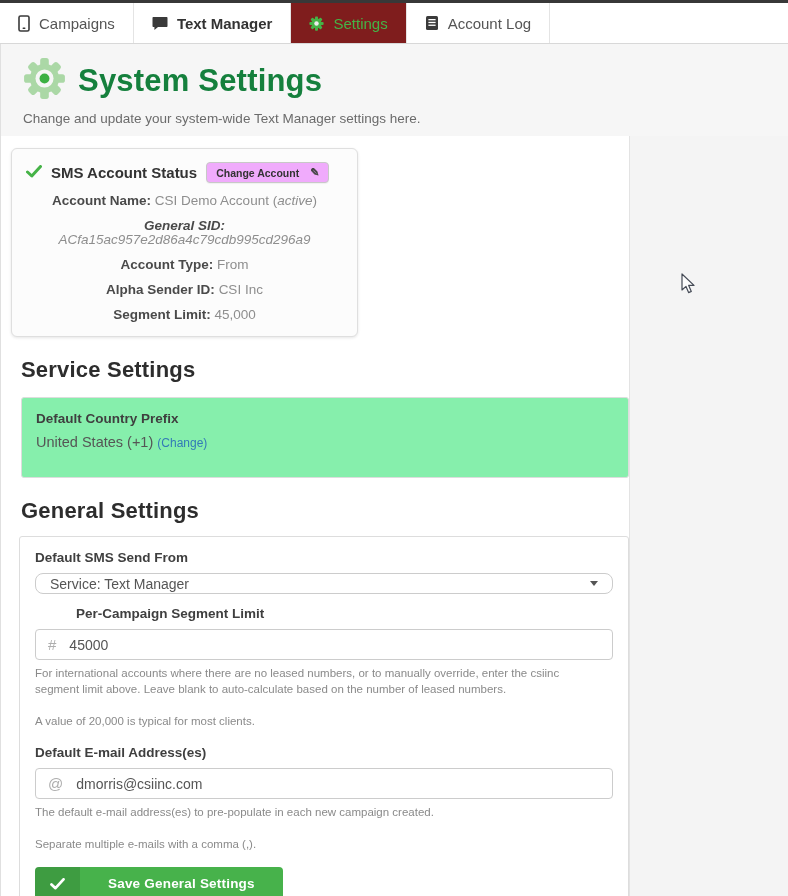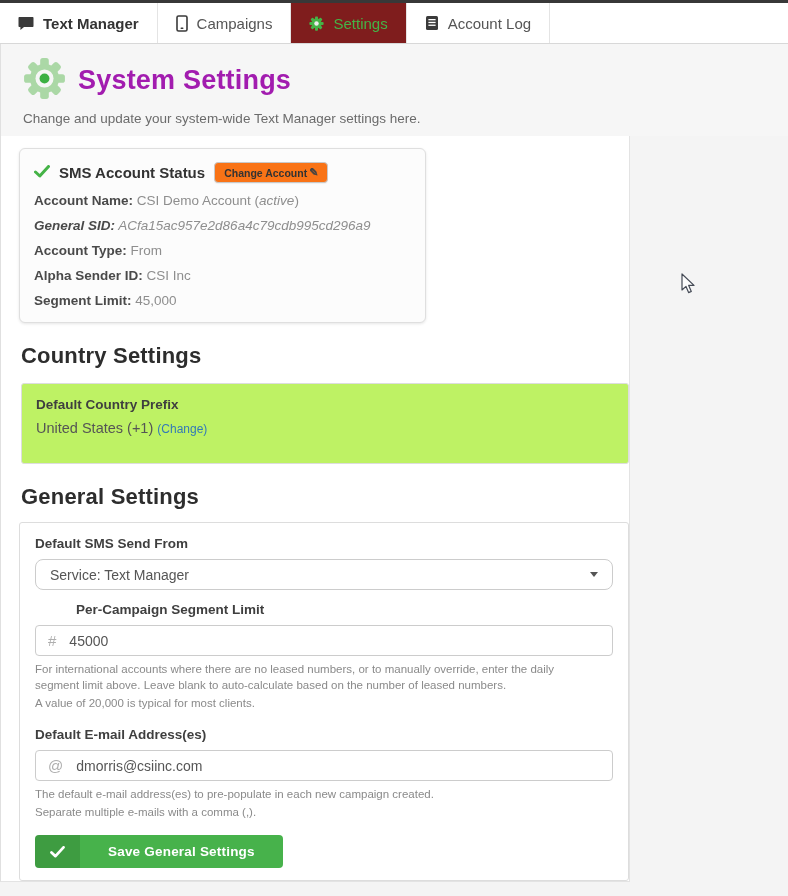--- a/index.html
+++ b/index.html
@@ -23,92 +23,92 @@
   }
   .tab.bold { font-weight:bold; color:#333; }
   .tab.active { background:#7f1d1d; color:#45b347; }
   .tab .ticon { display:flex; align-items:center; }
   
   .header-band {
     background:#f6f6f6; border-left:1px solid #e0e0e0;
     padding:13px 20px 13px 22px; height:92px;
   }
   .header-row { display:flex; align-items:center; gap:12px; }
-  .page-title { font-size:27px; font-weight:bold; color:#a21caf; margin:0; letter-spacing:.2px; }
+  .page-title { font-size:31px; font-weight:bold; color:#15803d; margin:0; letter-spacing:.2px; }
   .page-subtitle { font-size:13.5px; color:#6b6b6b; margin:7px 0 0 0; }
   
   .pane {
     width:630px; background:#fff;
     border-left:1px solid #e0e0e0; border-right:1px solid #e3e3e3;
     border-bottom:1px solid #e3e3e3;
     padding:12px 0 0 0;
   }
   
   .sms-card {
-    margin-left:18px; width:407px;
+    margin-left:10px; width:347px;
     background:#fcfcfc; border:1px solid #dfdfdf; border-radius:6px;
     box-shadow:0 1px 3px rgba(0,0,0,.10);
     padding:13px 14px 14px 14px;
   }
   .sms-title-row { display:flex; align-items:center; gap:9px; }
   .sms-title { font-size:15px; font-weight:bold; color:#333; }
   .change-btn {
-    display:inline-flex; align-items:center; gap:2px;
-    background:#f97316; border:1px solid #c8c8c8; border-radius:4px;
+    display:inline-flex; align-items:center; gap:11px;
+    background:#f0abfc; border:1px solid #c8c8c8; border-radius:4px;
     padding:3px 9px; font-size:10.5px; font-weight:bold; color:#333;
     cursor:pointer; box-shadow:0 1px 1px rgba(0,0,0,.05);
   }
   .pencil { font-size:11px; color:#444; }
-  .sms-row { margin-top:11px; font-size:13.5px; line-height:14px; color:#8e8e8e; }
+  .sms-row { margin-top:11px; font-size:13.5px; line-height:14px; color:#8e8e8e;text-align:center; }
   .sms-row b { color:#4a4a4a; }
   .sms-row.italic, .sms-row.italic b { font-style:italic; }
   .val-em { font-style:italic; }
   .val-green { color:#45b347; font-weight:bold; }
   
   .section-heading {
     font-size:22px; font-weight:bold; color:#2d2d2d;
     margin:20px 0 0 20px; letter-spacing:.2px;
   }
   .country-card {
     margin:14px 0 0 20px; width:608px;
-    background:#bef264; border:1px solid #ddd; border-radius:3px;
+    background:#86efac; border:1px solid #ddd; border-radius:3px;
     padding:13px 14px 27px 14px;
   }
   .field-label { font-size:13.5px; font-weight:bold; color:#3f3f3f; margin:0 0 8px 0; }
   .country-value { font-size:14.5px; color:#555; margin-top:7px; }
   .change-link { font-size:12px; color:#337ab7; text-decoration:none; cursor:pointer; }
   
   .general-card {
     margin:12px 0 0 18px; width:610px;
     background:#fff; border:1px solid #ddd; border-radius:3px;
     padding:13px 15px 12px 15px;
   }
   .select-box {
-    height:31px; border:1px solid #ccc; border-radius:8px; background:#fff;
+    height:21px; border:1px solid #ccc; border-radius:8px; background:#fff;
     display:flex; align-items:center; padding:0 14px; font-size:14px; color:#555;
     cursor:pointer;
   }
   .select-box .caret {
     margin-left:auto; width:0; height:0;
     border-left:4px solid transparent; border-right:4px solid transparent;
     border-top:5px solid #555;
   }
   .label-gap { margin-top:12px;padding-left:41px; }
   .label-gap-lg { margin-top:16px; }
   .input-group {
     height:31px; border:1px solid #ccc; border-radius:4px; background:#fff;
     display:flex; align-items:center; padding:0 12px;
   }
   .input-prefix { color:#aeaeae; font-size:15px; margin-right:11px; }
   .input-group input {
     border:none; outline:none; flex:1; font-size:14px; color:#555;
     font-family:"Liberation Sans", sans-serif; background:transparent;
   }
   .help-text { font-size:11.5px; color:#8a8a8a; line-height:16px; margin:5px 0 0 0; max-width:560px; }
-  .help-text.second { margin-top:2px; }
+  .help-text.second { margin-top:16px; }
   .save-btn {
     margin-top:15px; display:inline-flex; align-items:stretch; height:33px;
     background:#47b24b; border:none; border-radius:4px; overflow:hidden;
     color:#fff; cursor:pointer; padding:0; font-family:"Liberation Sans", sans-serif;
   }
   .save-btn .check-seg {
     display:flex; align-items:center; padding:0 15px;
     background:rgba(0,0,0,.12);
   }
   .save-btn .btn-label {
@@ -117,36 +117,36 @@
   }
   
   .cursor { position:absolute; left:681px; top:273px; pointer-events:none; }
 </style>
 </head>
 <body>
 
 <div class="top-strip"></div>
 
 <div class="tabbar">
-  <div class="tab bold">
-    <span class="ticon">
-      <svg width="16" height="15" viewBox="0 0 16 15">
-          <path fill="#3a3a3a" d="M1.5 1h13c.6 0 1 .4 1 1v8c0 .6-.4 1-1 1H6l-3.6 3v-3H1.5c-.6 0-1-.4-1-1V2c0-.6.4-1 1-1z"></path>
-        </svg>
-    </span>
-    <span>Text Manager</span>
-  </div>
   <div class="tab">
     <span class="ticon">
       <svg width="12" height="17" viewBox="0 0 12 17">
           <rect x="1" y="1" width="10" height="15" rx="1.6" fill="none" stroke="#3a3a3a" stroke-width="1.6"></rect>
           <rect x="4.5" y="12.6" width="3" height="1.4" rx=".7" fill="#3a3a3a"></rect>
         </svg>
     </span>
     <span>Campaigns</span>
+  </div>
+  <div class="tab bold">
+    <span class="ticon">
+      <svg width="16" height="15" viewBox="0 0 16 15">
+          <path fill="#3a3a3a" d="M1.5 1h13c.6 0 1 .4 1 1v8c0 .6-.4 1-1 1H6l-3.6 3v-3H1.5c-.6 0-1-.4-1-1V2c0-.6.4-1 1-1z"></path>
+        </svg>
+    </span>
+    <span>Text Manager</span>
   </div>
   <div class="tab active">
     <span class="ticon">
       <svg width="15" height="15" viewBox="0 0 20 20">
         <g fill="#45b347">
           <rect x="8" y="0.5" width="4" height="19" rx="1.2"></rect>
           <rect x="0.5" y="8" width="19" height="4" rx="1.2"></rect>
           <rect x="8" y="0.5" width="4" height="19" rx="1.2" transform="rotate(45 10 10)"></rect>
           <rect x="8" y="0.5" width="4" height="19" rx="1.2" transform="rotate(-45 10 10)"></rect>
           <circle cx="10" cy="10" r="6.8"></circle>
@@ -219,21 +219,21 @@
     <div class="sms-row">
       <b>Alpha Sender ID:</b>
       <span>CSI Inc</span>
     </div>
     <div class="sms-row">
       <b>Segment Limit:</b>
       <span>45,000</span>
     </div>
   </div>
 
-  <h2 class="section-heading">Country Settings</h2>
+  <h2 class="section-heading">Service Settings</h2>
 
   <div class="country-card">
     <div class="field-label">Default Country Prefix</div>
     <div class="country-value">
       <span>United States (+1)</span>
       <a class="change-link">(Change)</a>
     </div>
   </div>
 
   <h2 class="section-heading">General Settings</h2>
@@ -243,21 +243,21 @@
     <div class="select-box">
       <span>Service: Text Manager</span>
       <span class="caret"></span>
     </div>
 
     <div class="field-label label-gap">Per-Campaign Segment Limit</div>
     <div class="input-group">
       <span class="input-prefix">#</span>
       <input type="text" value="45000" style="">
     </div>
-    <p class="help-text">For international accounts where there are no leased numbers, or to manually override, enter the daily segment limit above. Leave blank to auto-calculate based on the number of leased numbers.</p>
+    <p class="help-text">For international accounts where there are no leased numbers, or to manually override, enter the csiinc segment limit above. Leave blank to auto-calculate based on the number of leased numbers.</p>
     <p class="help-text second">A value of 20,000 is typical for most clients.</p>
 
     <div class="field-label label-gap-lg">Default E-mail Address(es)</div>
     <div class="input-group">
       <span class="input-prefix">@</span>
       <input type="text" value="dmorris@csiinc.com" style="">
     </div>
     <p class="help-text">The default e-mail address(es) to pre-populate in each new campaign created.</p>
     <p class="help-text second">Separate multiple e-mails with a comma (,).</p>
 

